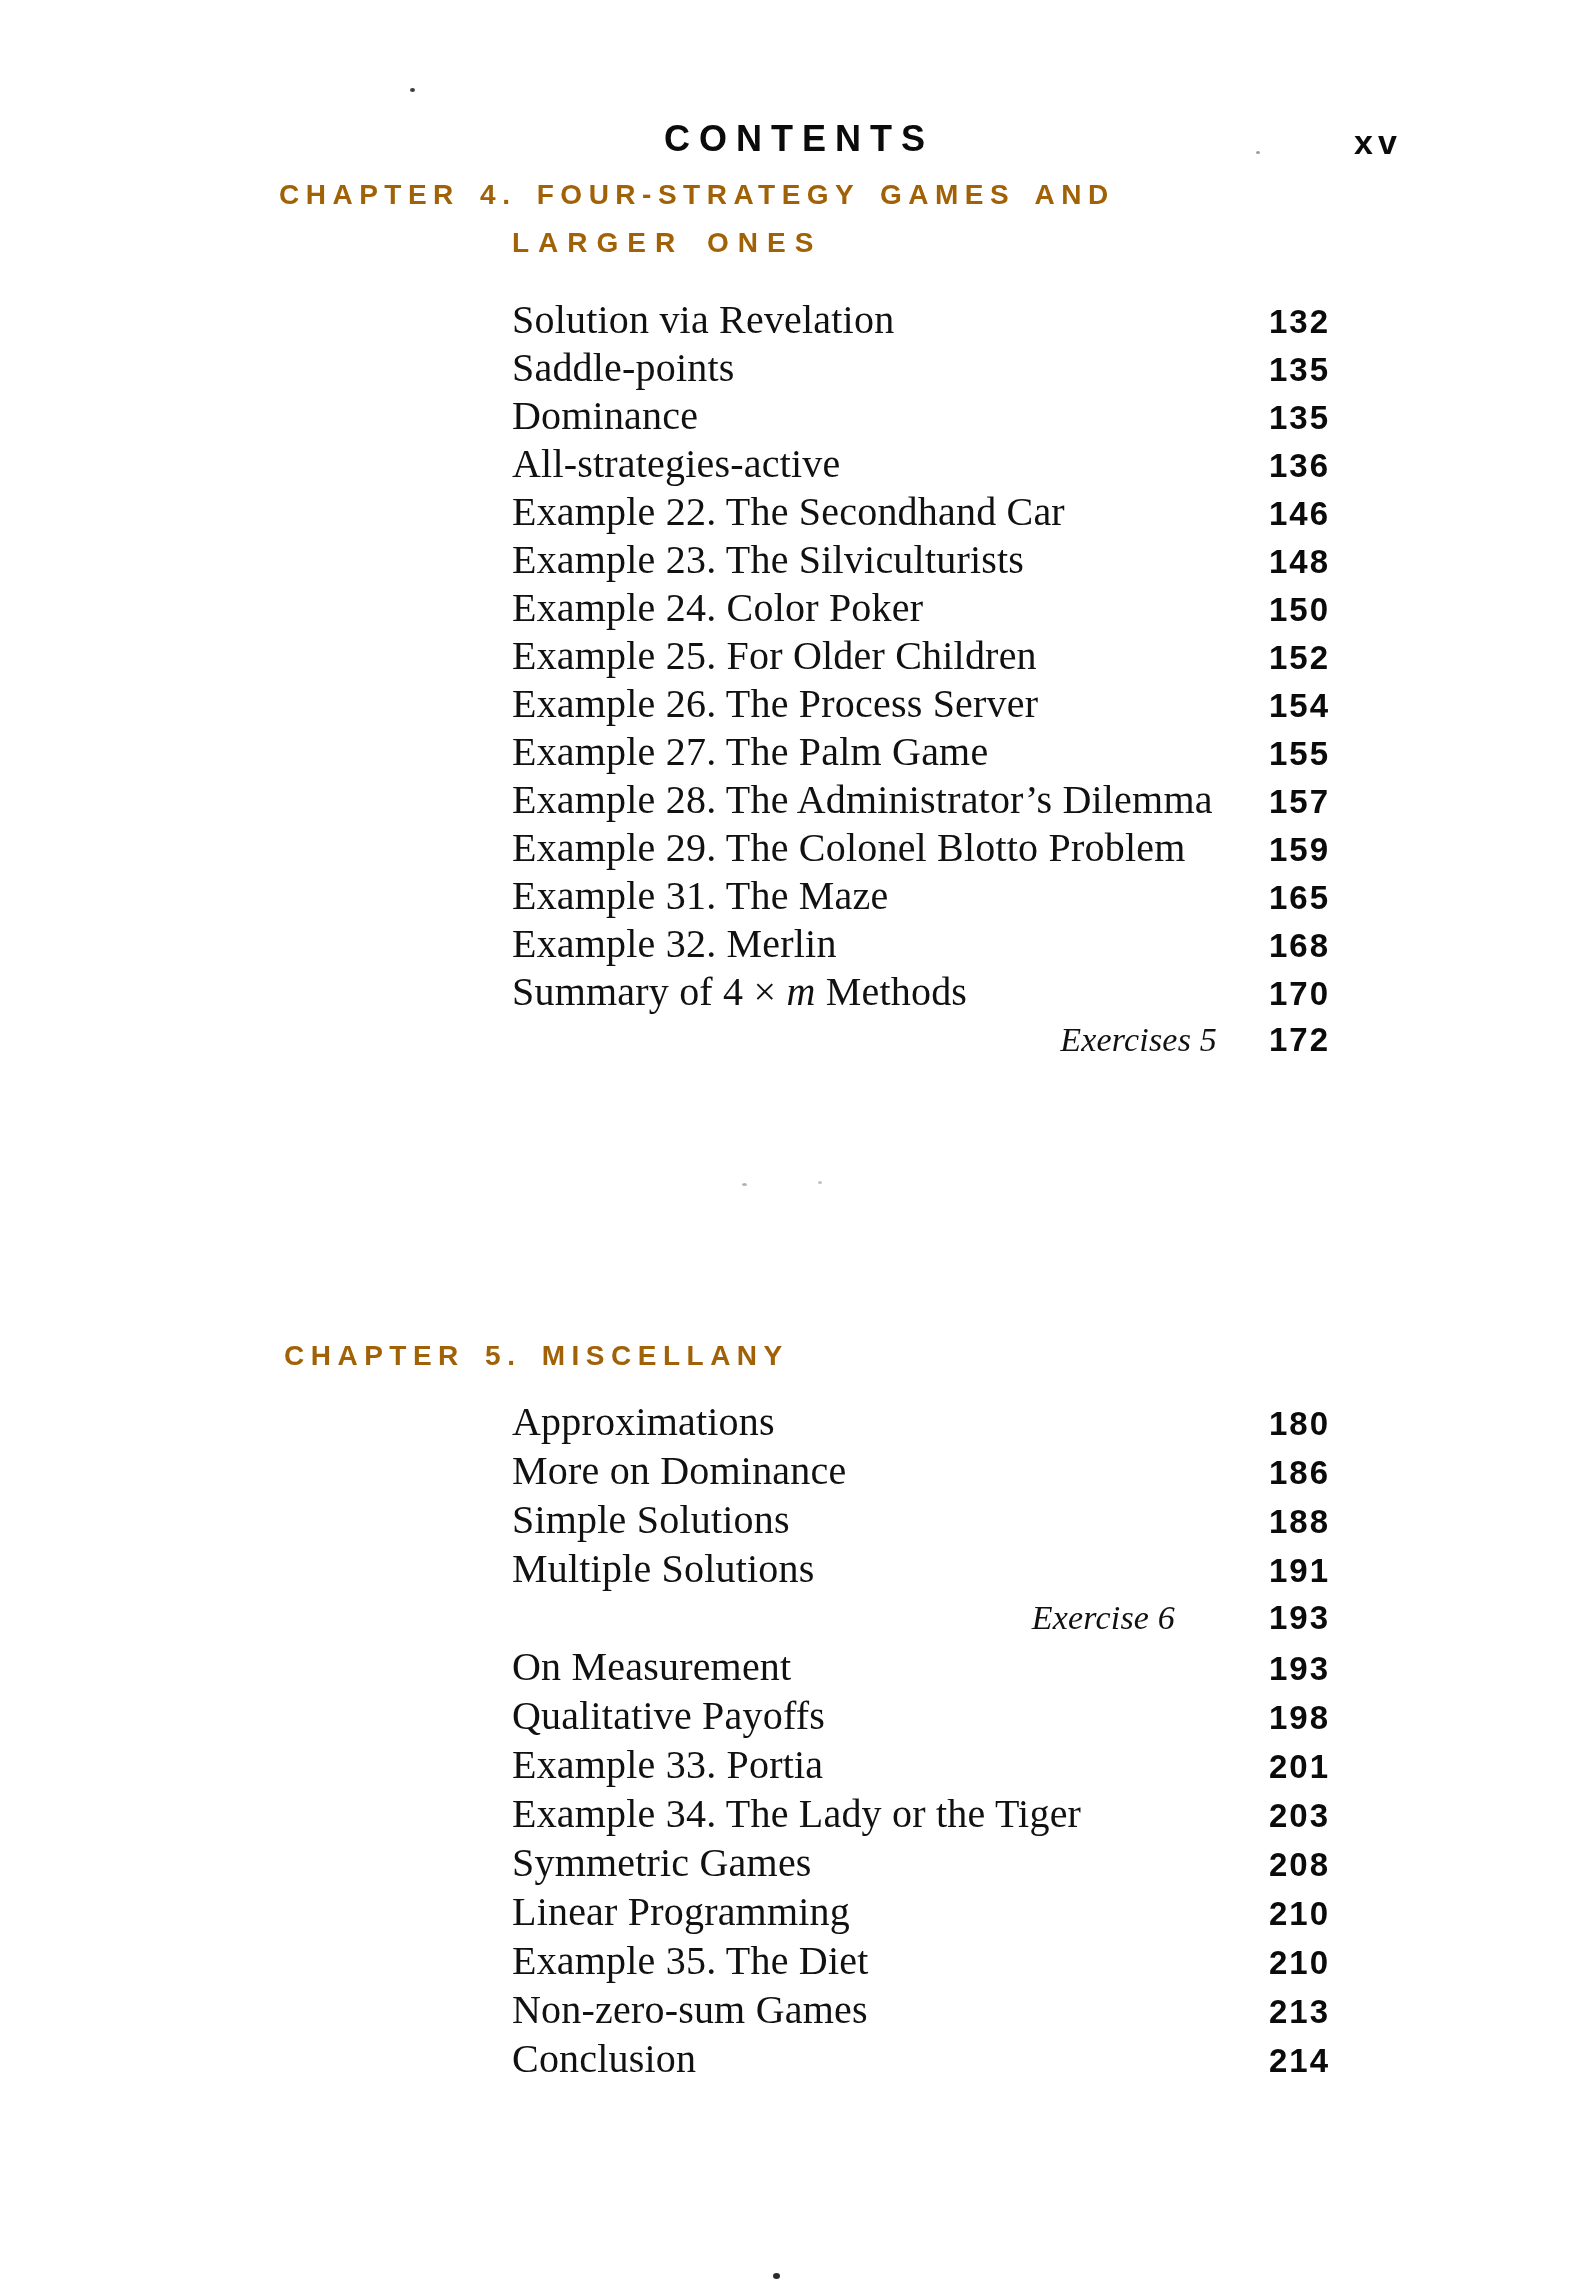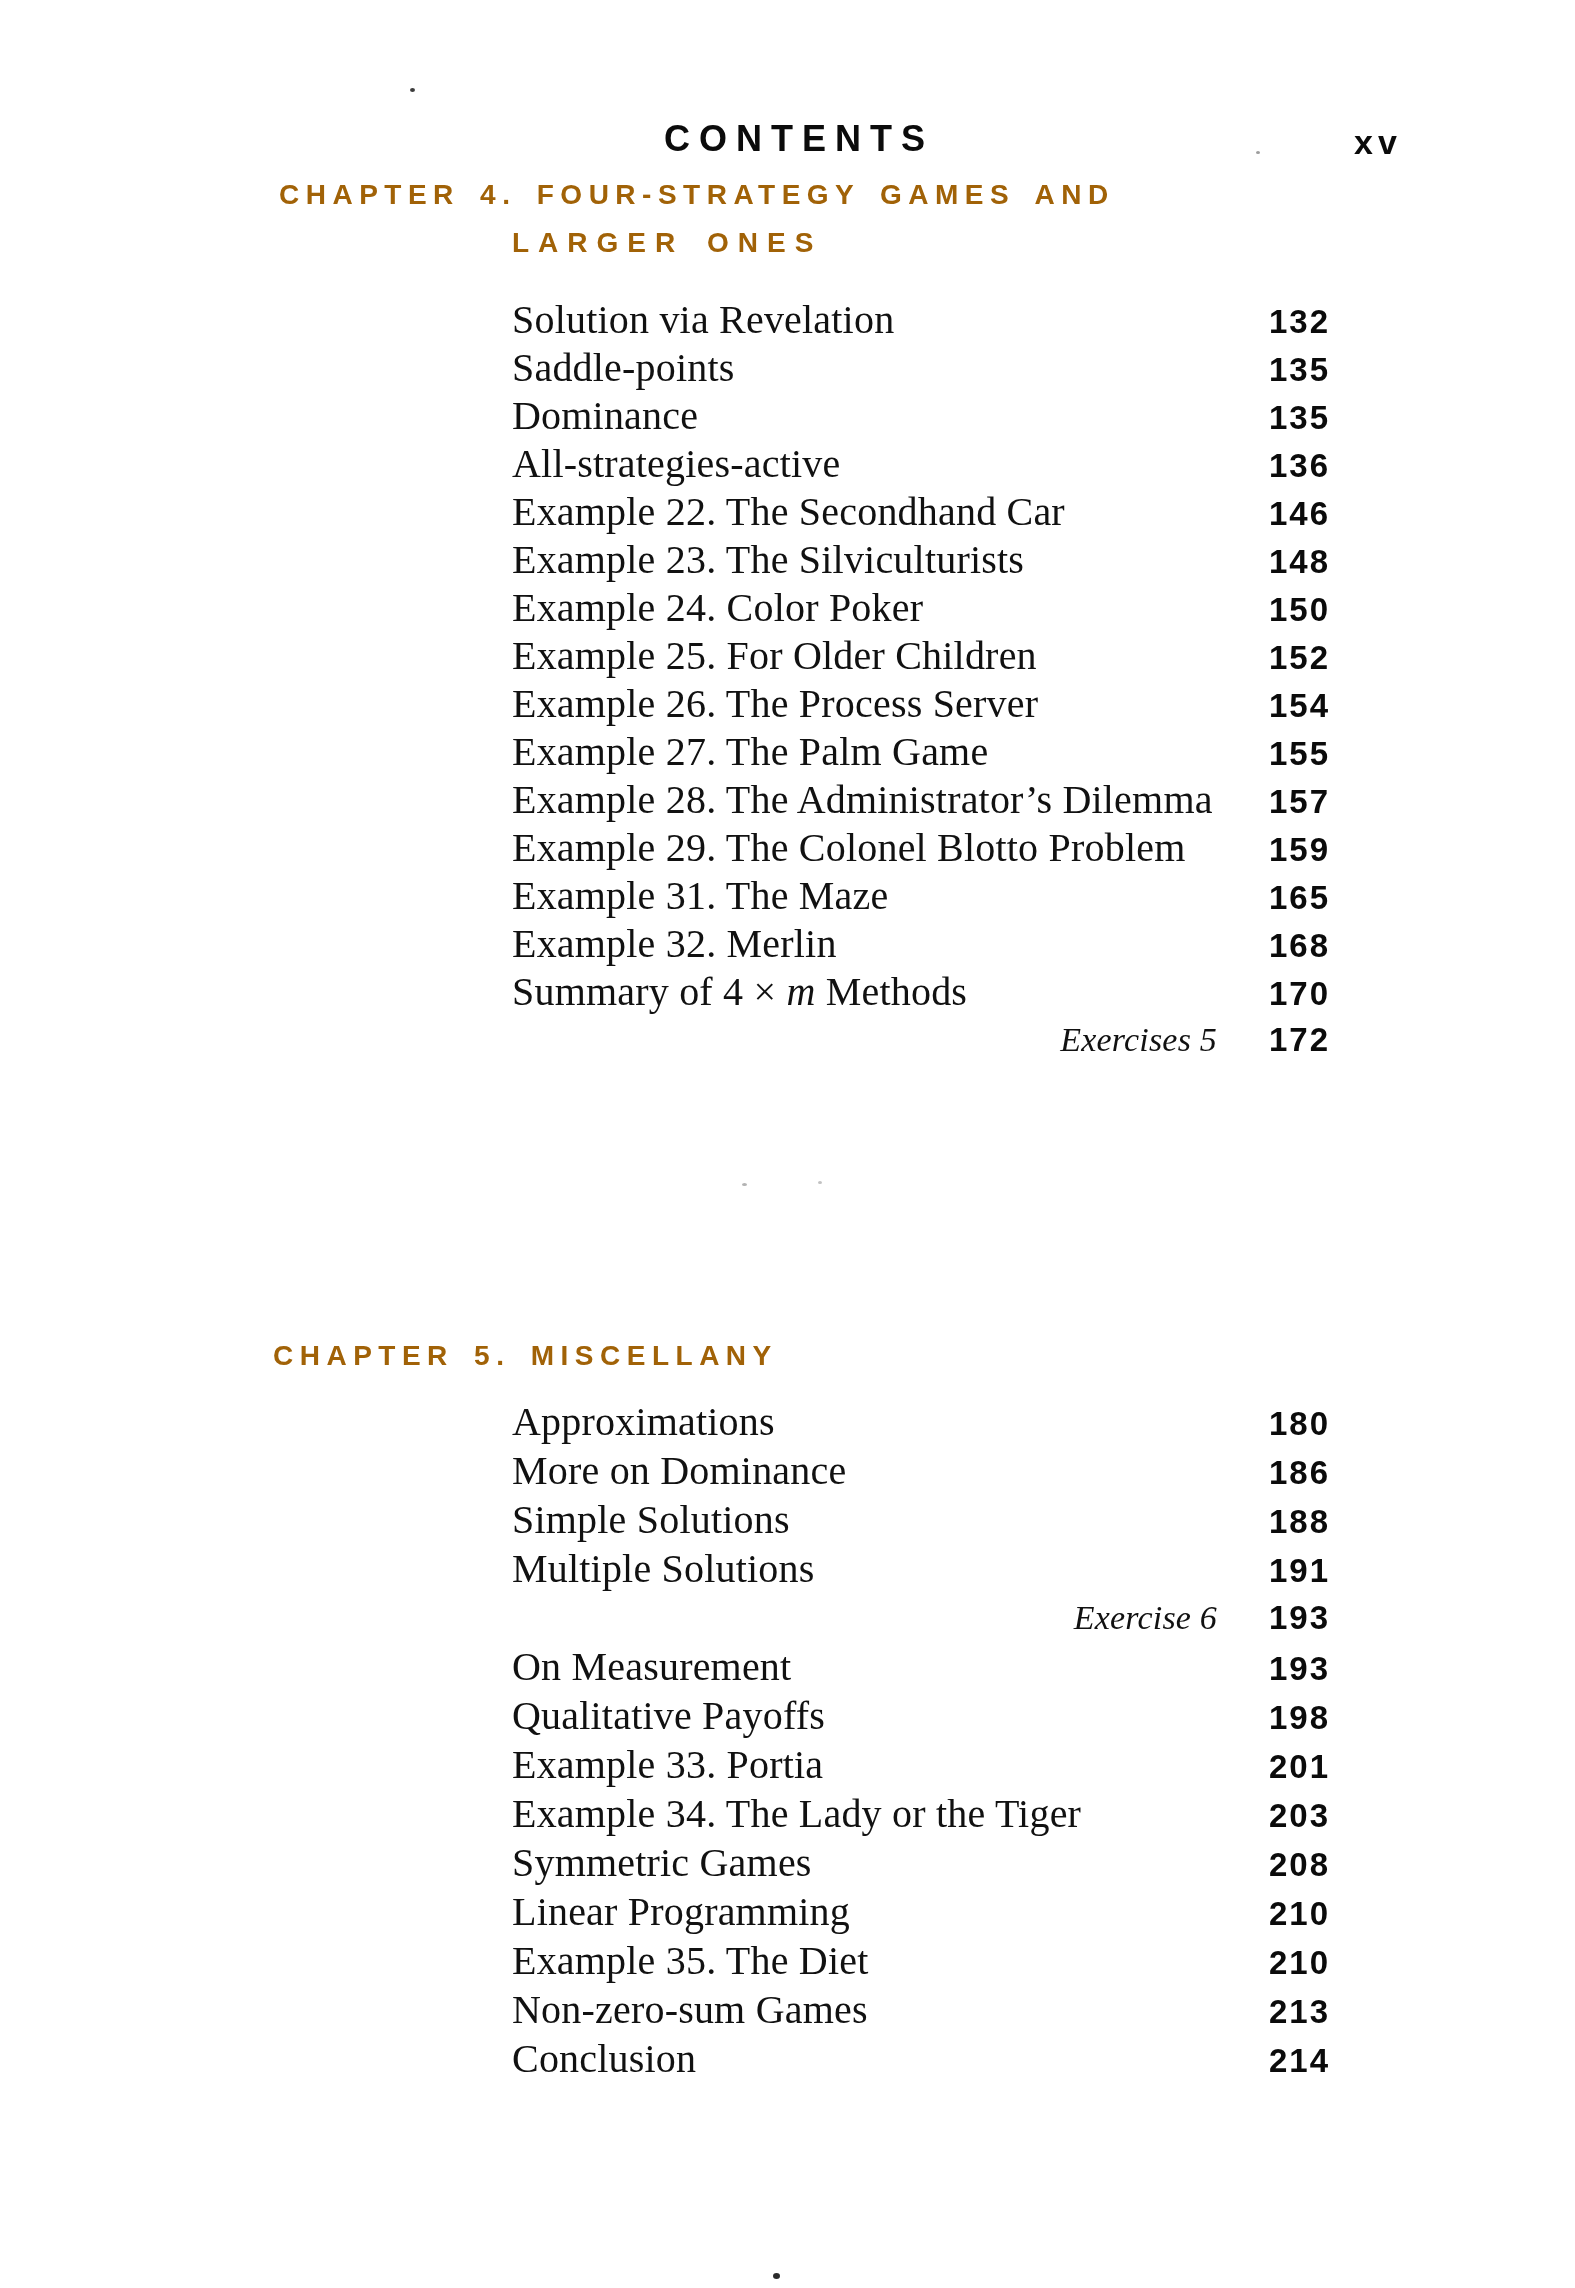--- a/index.html
+++ b/index.html
@@ -51,41 +51,41 @@
     font-family: "Liberation Sans", sans-serif;
     font-weight: 700;
     font-size: 28px;
     letter-spacing: 6.5px;
     word-spacing: 6px;
     line-height: 48px;
     color: #a16207;
     white-space: nowrap;
   }
   #heading-0 { left: 279px; top: 171px; }
-  #heading-1 { left: 273px; top: 1332px; }
+  #heading-1 { left: 284px; top: 1332px; }
   .heading-line2 {
     padding-left: 233px;
     letter-spacing: 9px;
   }
   
   .entries {
     position: absolute;
     left: 512px;
     width: 818px;
   }
   #entries-0 { top: 296px; }
   #entries-1 { top: 1397px; }
   .row {
     display: flex;
     align-items: baseline;
     height: 48px;
     line-height: 48px;
     white-space: nowrap;
   }
-  #entries-1 .row { height: 49px; line-height: 49px; }
+  #entries-1 .row { height: 49px; line-height: 49px; gap: 42px; }
   .lbl {
     flex: 1;
     font-family: "Liberation Serif", serif;
     font-size: 40px;
     letter-spacing: 0.2px;
     color: #111111;
   }
   .lbl .it { font-style: italic; }
   .num {
     flex: none;

